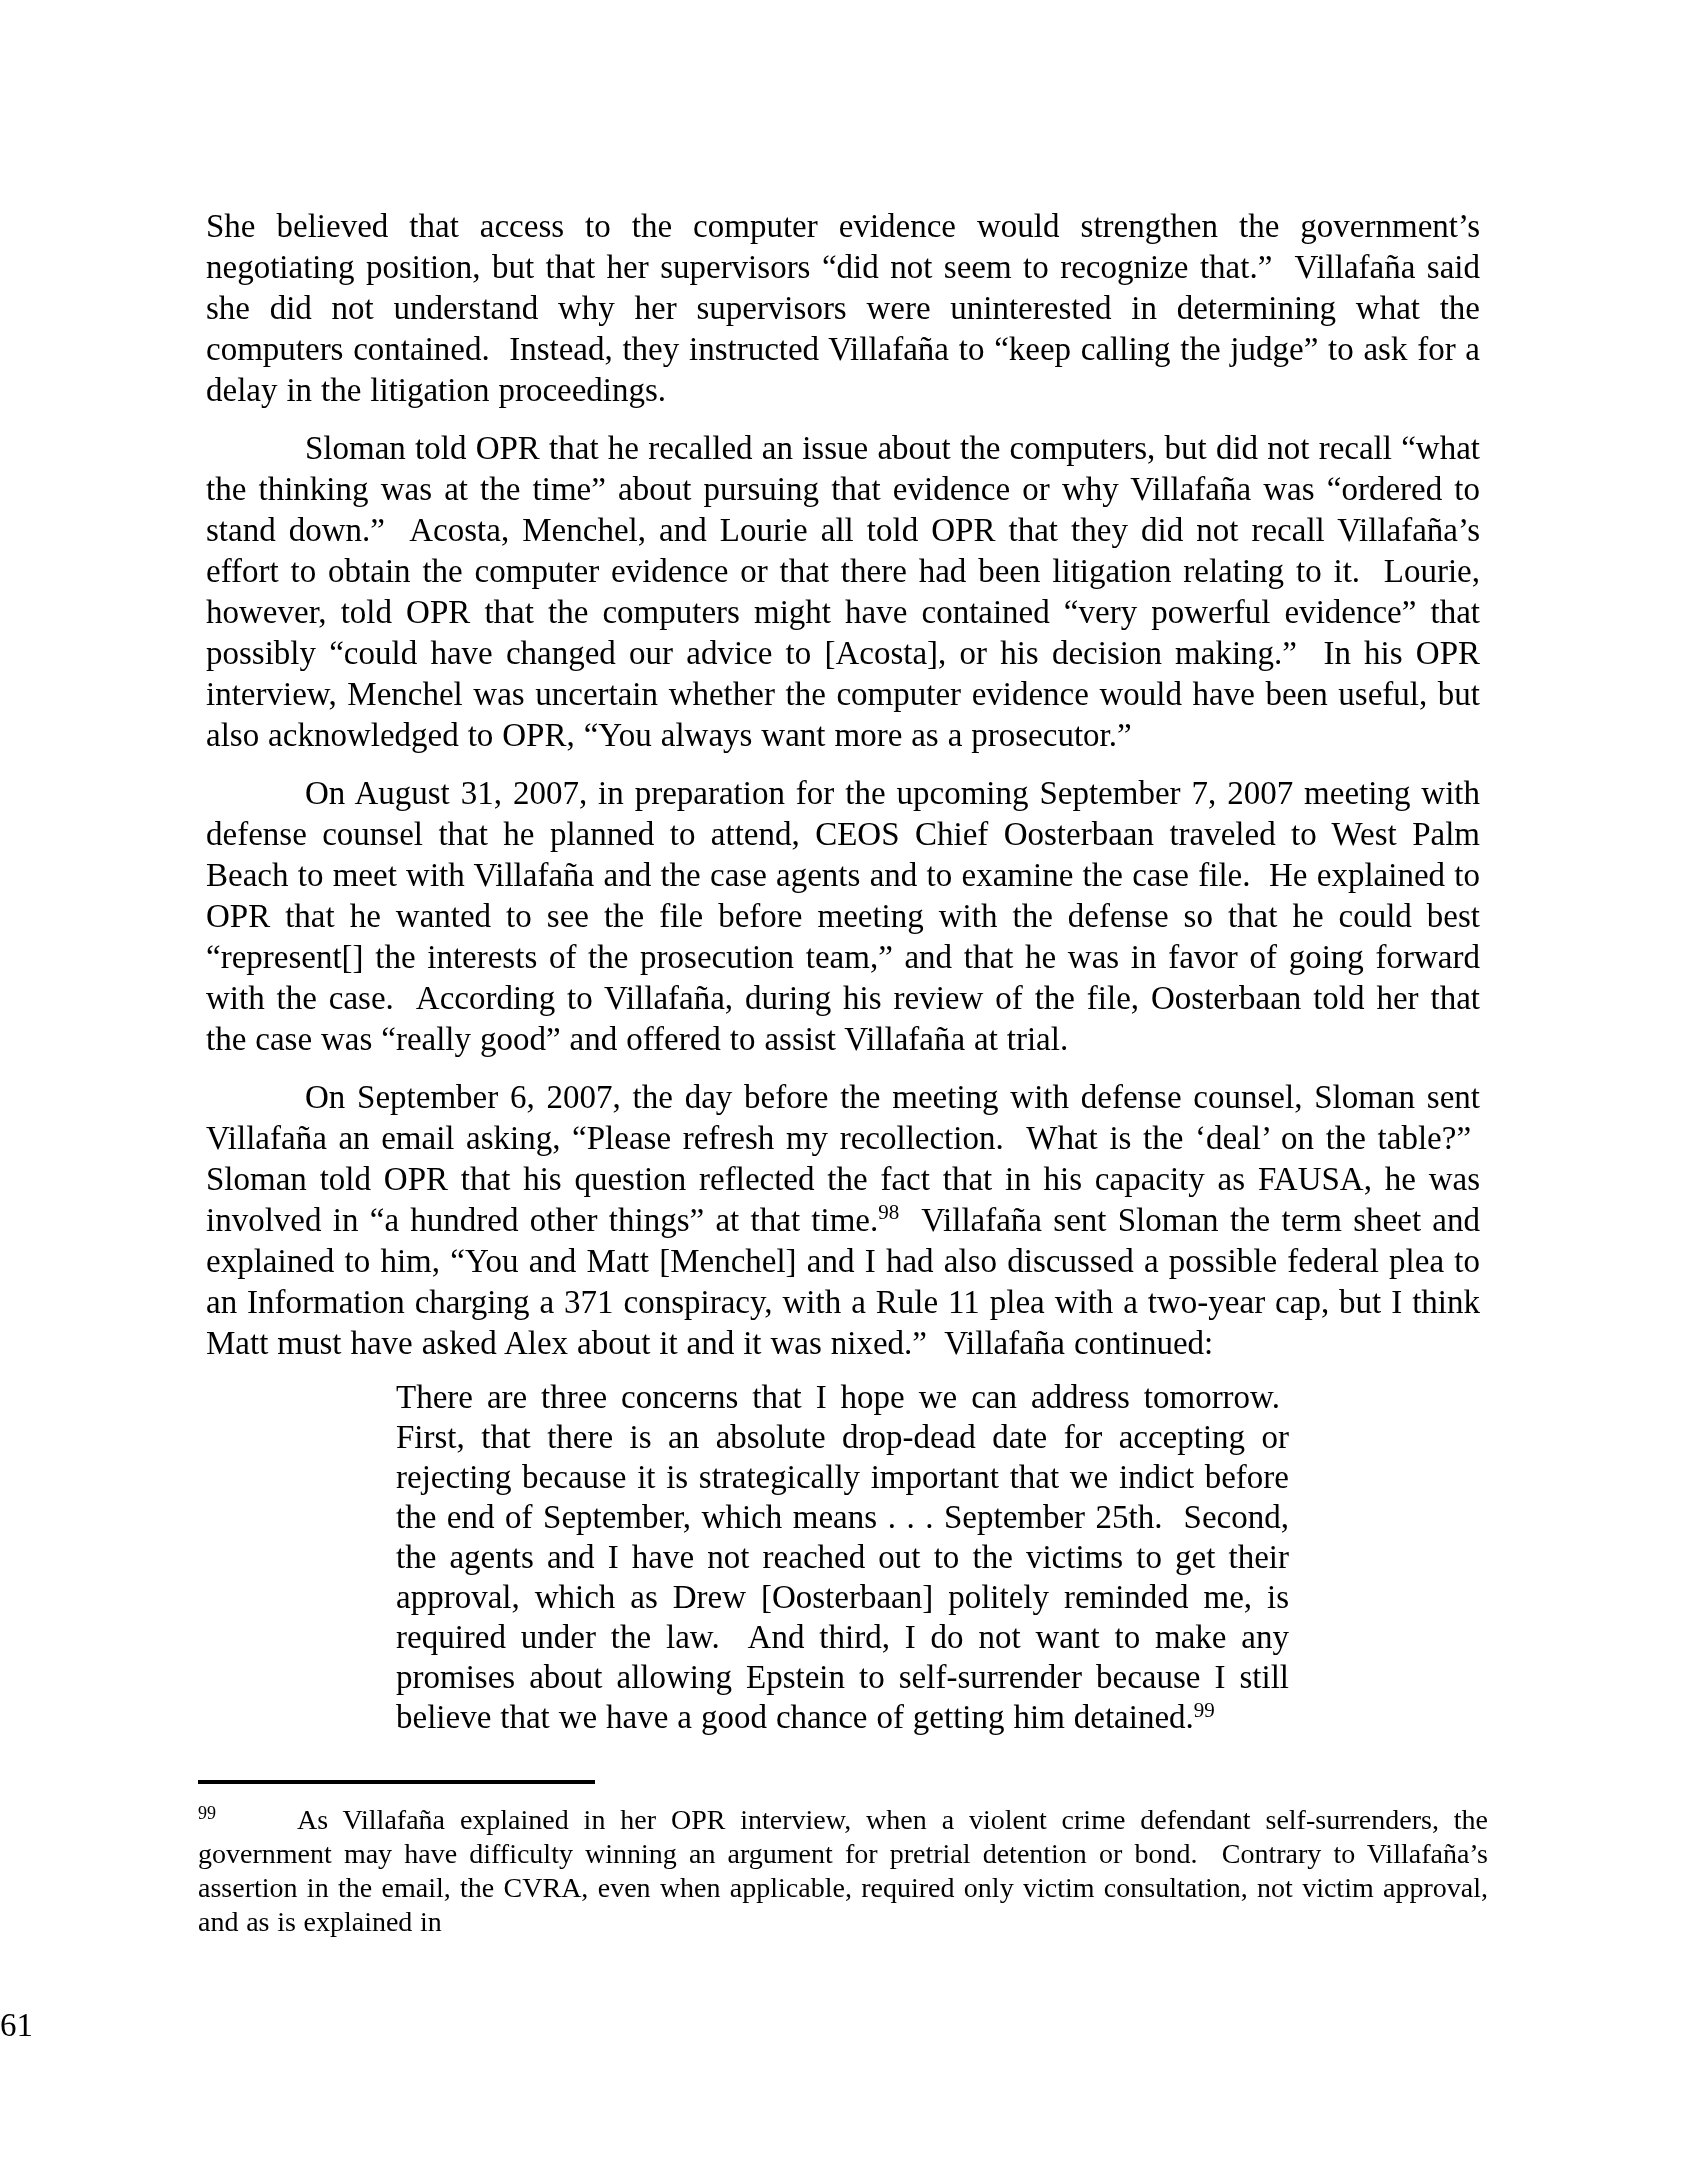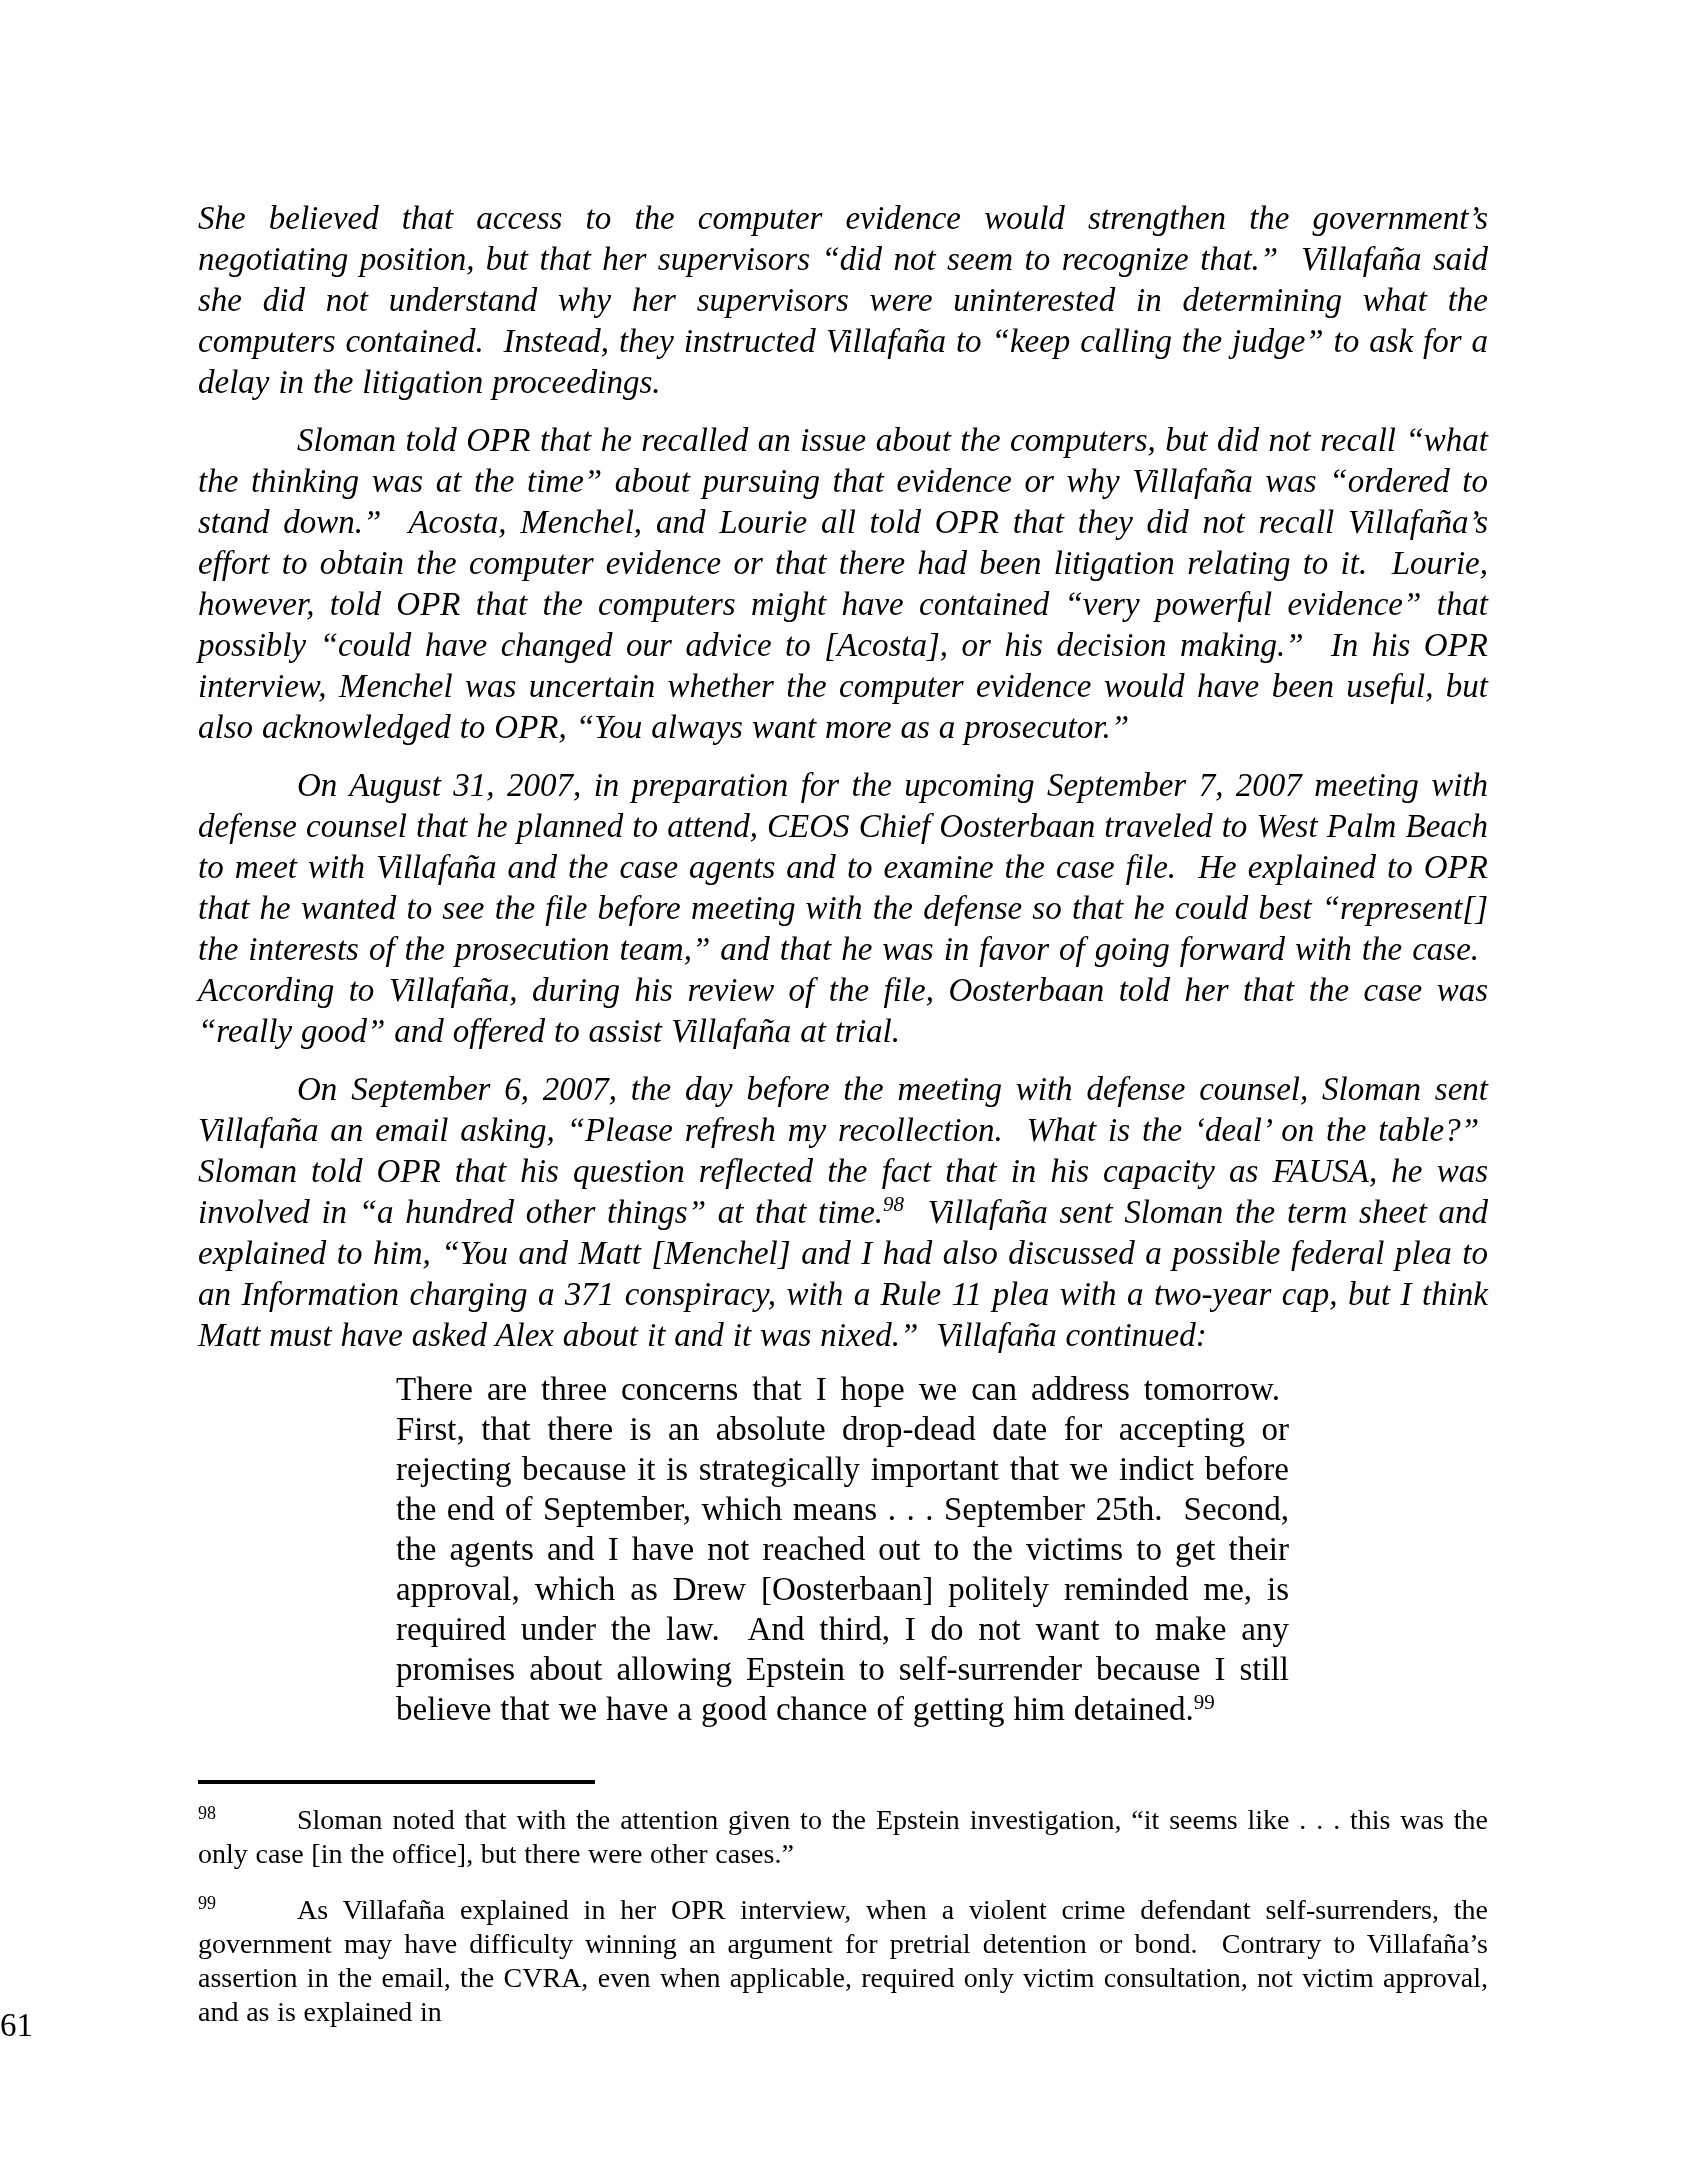--- a/index.html
+++ b/index.html
@@ -16,26 +16,25 @@
     font-family: "Liberation Serif", serif;
     overflow: hidden;
   }
   .content {
     position: absolute;
     left: 198px;
     top: 198px;
     width: 1290px;
   }
   .body-para {
-    margin: 0;
+    margin: 8px;
     font-size: 33px;
     line-height: 41px;
     text-align: justify;
     word-spacing: 0.7px;
-    font-style: italic;
   }
   .body-para.spaced {
     margin-top: 17px;
   }
   .body-para.indent {
     text-indent: 99px;
   }
   .block-quote {
     margin: 13.2px 0 0 198px;
     width: 893px;
@@ -108,21 +107,20 @@
     <p class="body-para spaced indent"><span>On September 6, 2007, the day before the meeting with defense counsel, Sloman sent Villafaña an email asking, “Please refresh my recollection.&nbsp; What is the ‘deal’ on the table?”&nbsp; Sloman told OPR that his question reflected the fact that in his capacity as FAUSA, he was involved in “a hundred other things” at that time.</span><sup class="ref">98</sup><span>&nbsp; Villafaña sent Sloman the term sheet and explained to him, “You and Matt [Menchel] and I had also discussed a possible federal plea to an Information charging a 371 conspiracy, with a Rule 11 plea with a two-year cap, but I think Matt must have asked Alex about it and it was nixed.”&nbsp; Villafaña continued:</span></p>
 
     <div class="block-quote"><span>There are three concerns that I hope we can address tomorrow.&nbsp; First, that there is an absolute drop-dead date for accepting or rejecting because it is strategically important that we indict before the end of September, which means . . . September 25th.&nbsp; Second, the agents and I have not reached out to the victims to get their approval, which as Drew [Oosterbaan] politely reminded me, is required under the law.&nbsp; And third, I do not want to make any promises about allowing Epstein to self-surrender because I still believe that we have a good chance of getting him detained.</span><sup class="ref">99</sup></div>
 
   </div>
 
   <div class="footnote-section">
 
     <div class="footnote-separator"></div>
 
-    <p class="footnote"><span class="fn-tab"><sup class="fn-ref">98</sup></span><span>Sloman noted that with the attention given to the Epstein investigation, “it seems like . . . this was the only case [in the office], but there were other cases.”</span></p>
 
     <p class="footnote"><span class="fn-tab"><sup class="fn-ref">99</sup></span><span>As Villafaña explained in her OPR interview, when a violent crime defendant self-surrenders, the government may have difficulty winning an argument for pretrial detention or bond.&nbsp; Contrary to Villafaña’s assertion in the email, the CVRA, even when applicable, required only victim consultation, not victim approval, and as is explained in</span></p>
 
   </div>
 
   <div class="page-number">61</div>
 
 </div>
 
 

